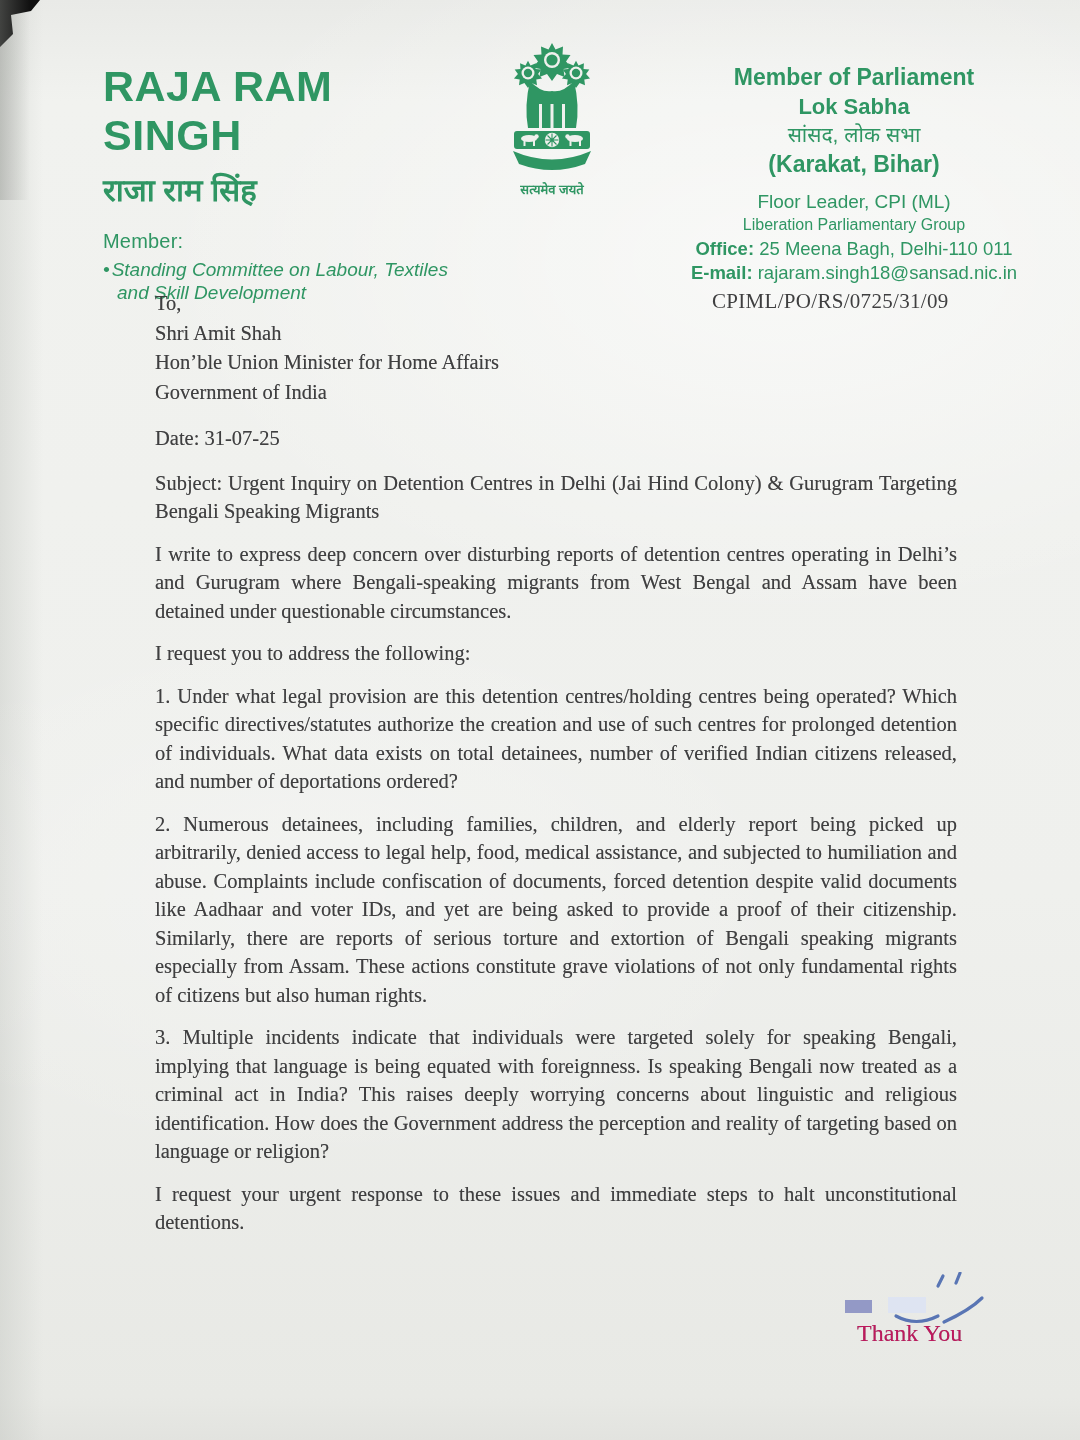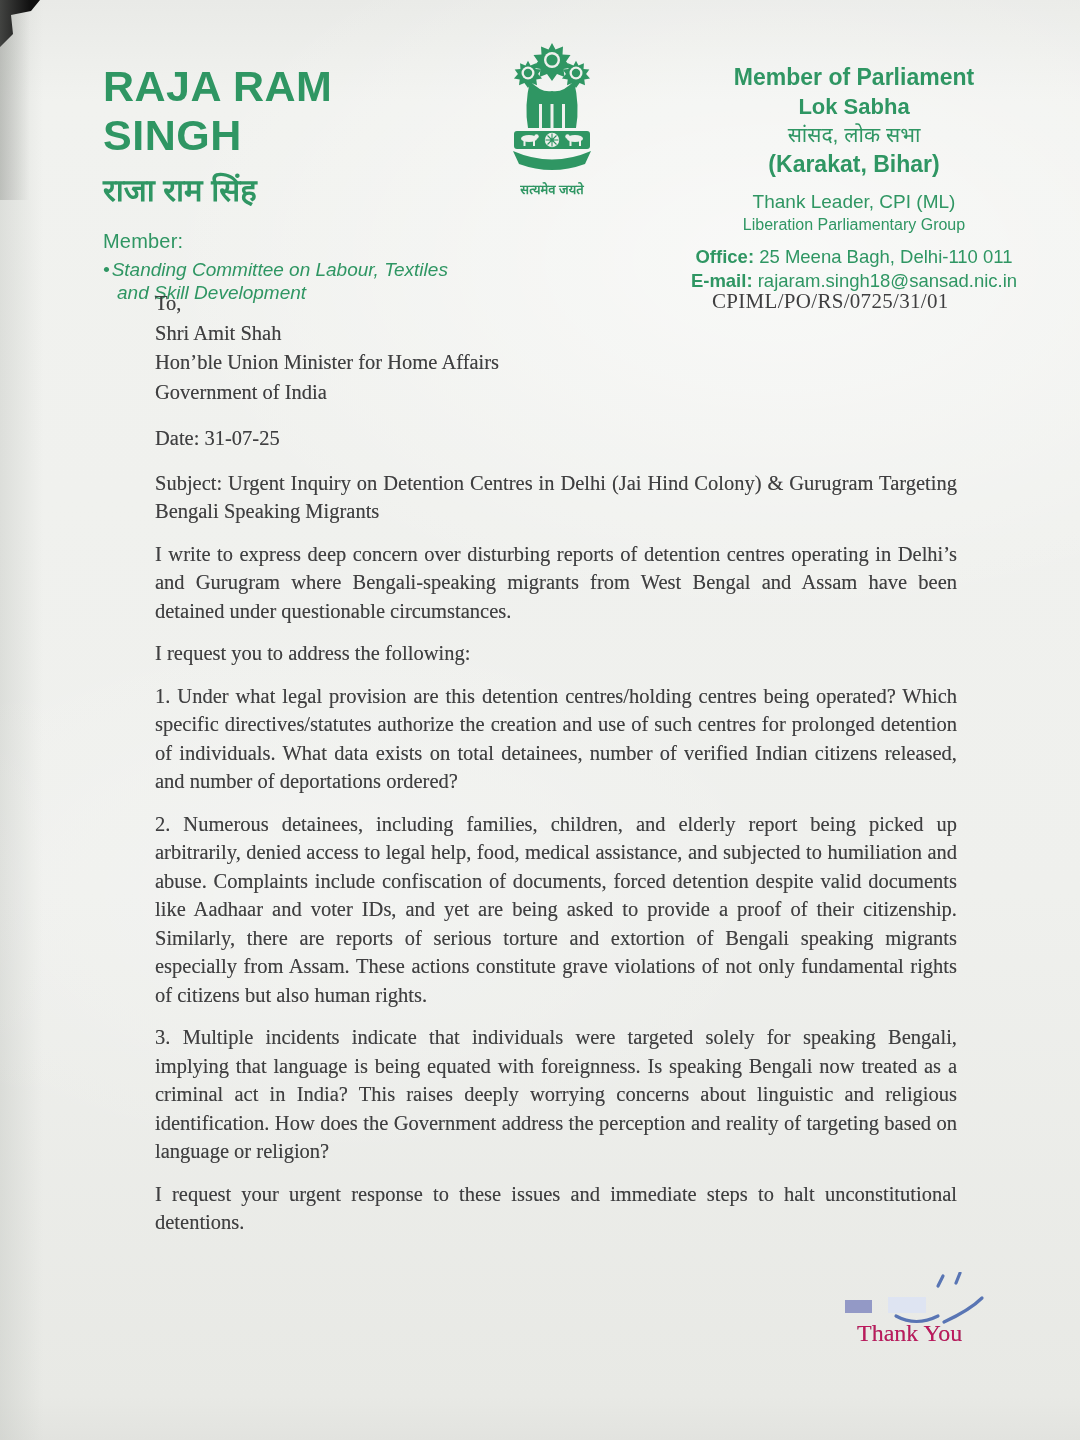--- a/index.html
+++ b/index.html
@@ -42,21 +42,21 @@
   .emblem{position:absolute;left:496px;top:34px;width:112px;height:166px;}
 
   .hr{position:absolute;left:686px;top:64px;width:336px;text-align:center;color:var(--green);
       font-family:"Liberation Sans", sans-serif;}
   .hr1{font-size:23px;font-weight:bold;text-align:center;}
   .hr2{font-size:22px;font-weight:bold;margin-top:3px;}
   .hr3{font-size:21px;font-weight:normal;}
   .hr4{font-size:23px;font-weight:bold;margin-top:3px;}
   .hr5{font-size:19px;margin-top:13px;}
   .hr6{font-size:16px;margin-top:3px;}
-  .hr-contact{font-size:18.5px;margin-top:12px;}
+  .hr-contact{font-size:18.5px;margin-top:4px;}
   .hr-contact + .hr-contact{margin-top:2px;text-align:center;}
   .hr-contact b{font-weight:bold;}
 
   
   .ref{position:absolute;left:712px;top:289px;font-size:21px;color:var(--ink);
        letter-spacing:.3px;}
   .letter{position:absolute;left:155px;top:289px;width:802px;color:var(--ink);
           font-size:20.5px;line-height:28.5px;
           text-shadow:0 0 .6px rgba(70,70,72,.5);}
   .recipient div{line-height:29.5px;}
@@ -124,27 +124,27 @@
     <path d="M16 117 Q55 134 94 117 L88 130 Q55 142 22 130 Z" fill="#2f9663"></path>
     <text x="55" y="160" text-anchor="middle" font-size="13" font-weight="bold" fill="#2f9663" font-family="Liberation Sans, sans-serif">सत्यमेव जयते</text>
   </g>
 </svg>
 
 <div class="hr">
   <div class="hr1">Member of Parliament</div>
   <div class="hr2">Lok Sabha</div>
   <div class="hr3">सांसद, लोक सभा</div>
   <div class="hr4">(Karakat, Bihar)</div>
-  <div class="hr5">Thank Leader, CPI (ML)</div>
+  <div class="hr5">Floor Leader, CPI (ML)</div>
   <div class="hr6">Liberation Parliamentary Group</div>
   <div class="hr-contact"><b>Office:</b><span> 25 Meena Bagh, Delhi-110 011</span></div>
   <div class="hr-contact"><b>E-mail:</b><span> rajaram.singh18@sansad.nic.in</span></div>
 </div>
 
-<div class="ref">CPIML/PO/RS/0725/31/01</div>
+<div class="ref">CPIML/PO/RS/0725/31/09</div>
 
 <div class="letter">
   <div class="recipient">
       <div>To,</div>
       <div>Shri Amit Shah</div>
       <div>Hon’ble Union Minister for Home Affairs</div>
       <div>Government of India</div>
     </div>
   <div class="date">Date: 31-07-25</div>
   <p class="subject">Subject: Urgent Inquiry on Detention Centres in Delhi (Jai Hind Colony) &amp; Gurugram Targeting Bengali Speaking Migrants</p>

